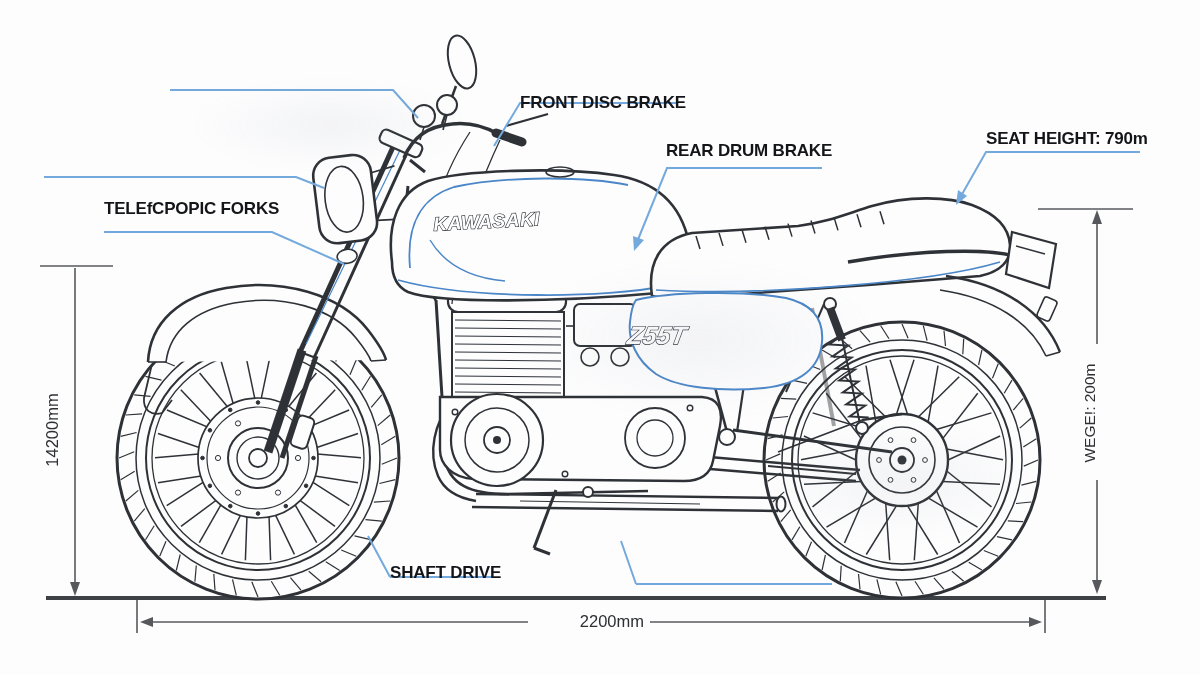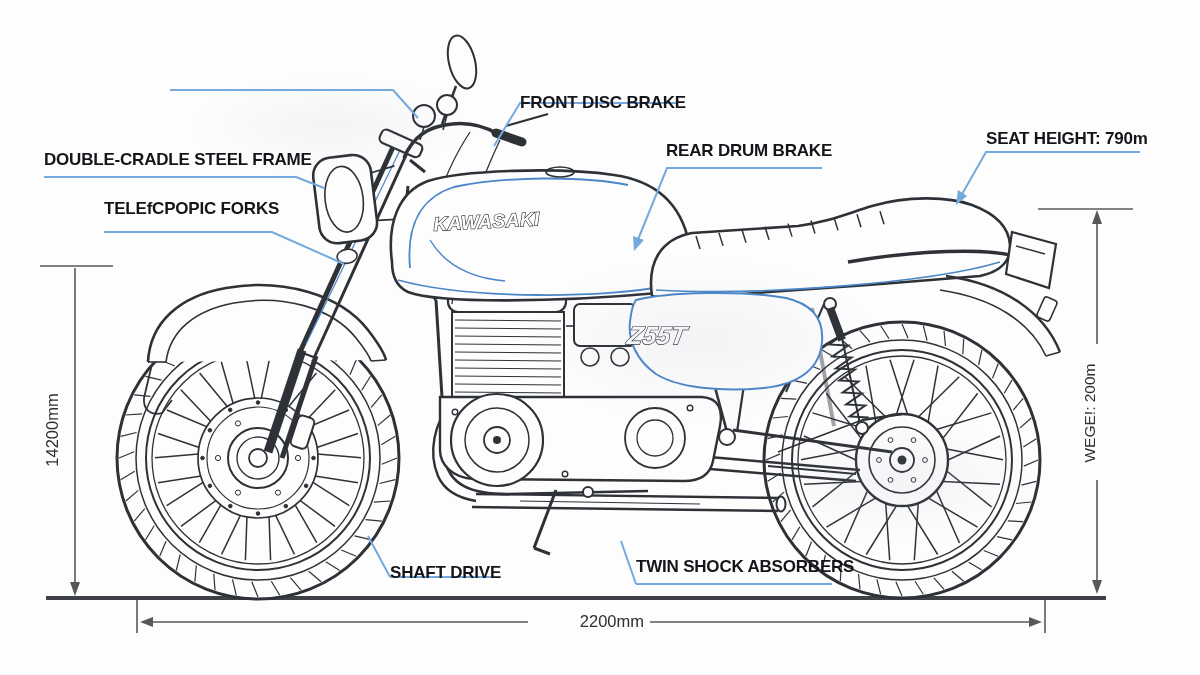--- a/index.html
+++ b/index.html
@@ -404,24 +404,22 @@
       <path d="M 822,168 L 667,168 L 637,242"></path>
       <polygon points="634,251 644,240 633,236" fill="#74a9dd" stroke="none"></polygon>
       <path d="M 1140,152 L 986,152 L 961,196"></path>
       <polygon points="956,205 967,196 958,190" fill="#74a9dd" stroke="none"></polygon>
       <path d="M 390,577 L 492,577 M 390,577 L 368,536"></path>
       <path d="M 636,584 L 832,584 M 636,584 L 621,541"></path>
     </g>
   </svg>
 
   <div class="callout" style="left:520px;top:94px;">FRONT DISC BRAKE</div>
-  <div class="callout" style="left:44px;top:151px;">DOUBLE-CRADLE STEEL FRAME</div>
   <div class="callout" style="left:104px;top:200px;">TELEfCPOPIC FORKS</div>
   <div class="callout" style="left:666px;top:142px;">REAR DRUM BRAKE</div>
   <div class="callout" style="left:986px;top:130px;">SEAT HEIGHT: 790m</div>
   <div class="callout" style="left:390px;top:564px;">SHAFT DRIVE</div>
-  <div class="callout" style="left:636px;top:558px;">TWIN SHOCK ABSORBERS</div>
 
   <div class="dim center" style="left:534px;top:612px;">2200mm</div>
   <div class="dim rot" style="left:52px;top:430px;">14200mm</div>
   <div class="dim rot" style="left:1090px;top:413px;font-size:15.5px;">WEGE!: 200m</div>
 
 </div>
 
 </body></html>

